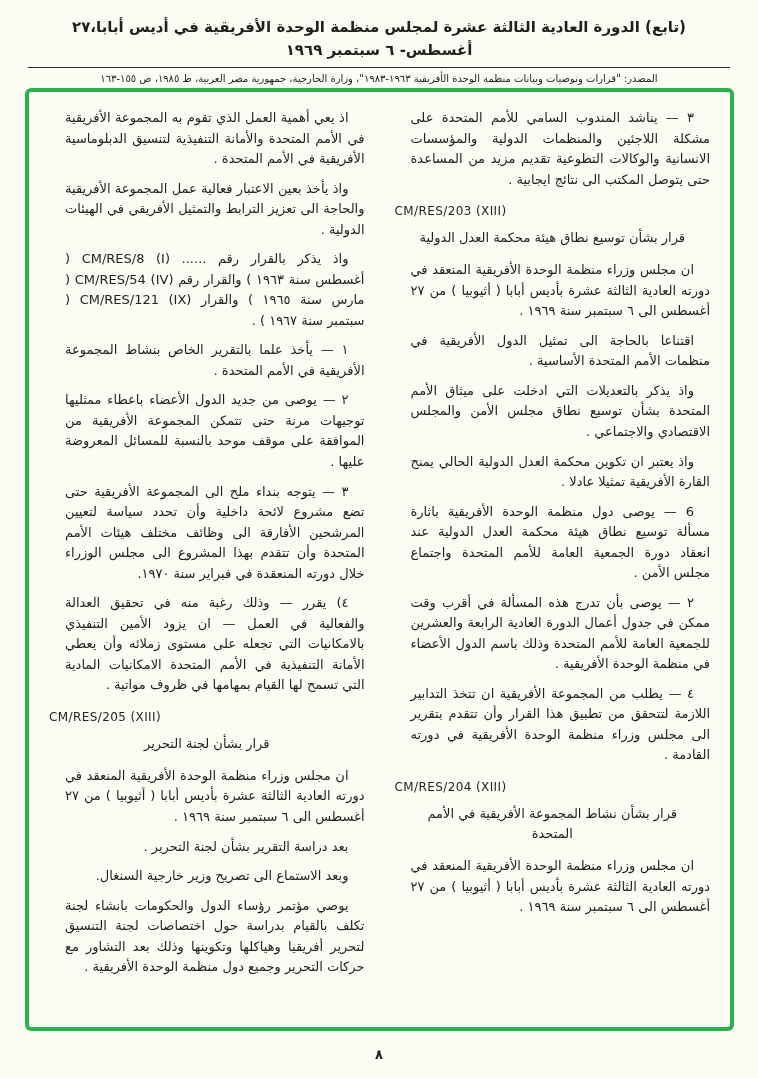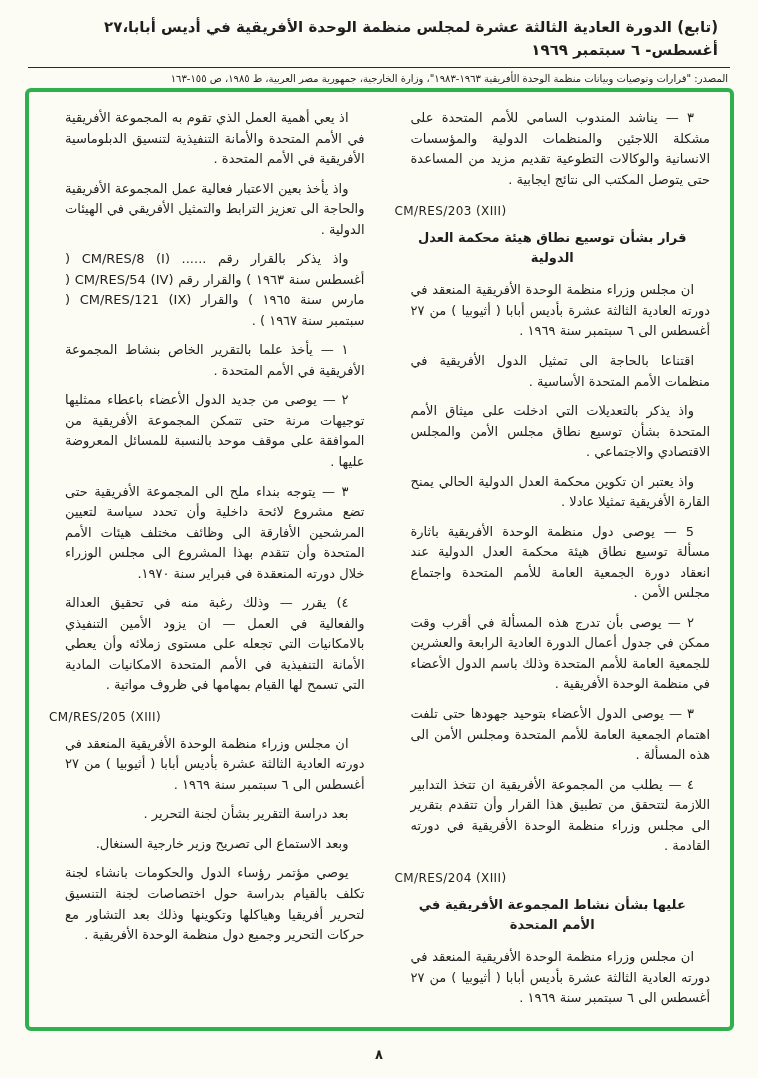--- a/index.html
+++ b/index.html
@@ -11,21 +11,21 @@
   html,body{width:758px;height:1078px;}
   body{
     font-family:"DejaVu Sans", sans-serif;
     background:var(--paper);
     color:var(--ink);
     position:relative;
     overflow:hidden;
   }
   .page{position:absolute;inset:0;}
   
-  .hdr{padding-top:16px;text-align:right;direction:rtl;}
+  .hdr{padding-top:16px;text-align:center;direction:rtl;}
   .hdr-title{
     font-size:15px;font-weight:700;
     padding:0 40px;line-height:1.5;
   }
   .hdr-divider{
     border:none;border-top:1.5px solid #2a2a2a;
     margin:6px 28px 5px 28px;
   }
   .hdr-source{
     font-size:10px;letter-spacing:.1px;
@@ -49,21 +49,21 @@
     text-align:justify;
     margin:0 0 9px 16px;
     text-indent:16px;
   }
   .ref{
     direction:ltr;text-align:left;
     font-size:12px;font-weight:400;letter-spacing:.4px;
     margin:14px 0 10px 0;
   }
   .heading{
-    text-align:center;font-weight:700;
+    text-align:center;font-weight:400;
     font-size:13px;line-height:1.55;
     margin:0 0 12px 0;
     padding:0 14px;
   }
   
   .page-number{
     position:absolute;bottom:16px;left:0;right:0;
     text-align:center;font-size:13px;font-weight:700;
   }
 </style>
@@ -82,38 +82,38 @@
     <div class="columns">
 
       <section class="column">
         <p class="para">٣ — يناشد المندوب السامي للأمم المتحدة على مشكلة اللاجئين والمنظمات الدولية والمؤسسات الانسانية والوكالات التطوعية تقديم مزيد من المساعدة حتى يتوصل المكتب الى نتائج ايجابية .</p>
         <p class="ref">CM/RES/203  (XIII)</p>
         <h2 class="heading">قرار بشأن توسيع نطاق هيئة محكمة العدل الدولية</h2>
         <p class="para">ان مجلس وزراء منظمة الوحدة الأفريقية المنعقد في دورته العادية الثالثة عشرة بأديس أبابا ( أثيوبيا ) من ٢٧ أغسطس الى ٦ سبتمبر سنة ١٩٦٩ .</p>
         <p class="para">اقتناعا بالحاجة الى تمثيل الدول الأفريقية في منظمات الأمم المتحدة الأساسية .</p>
         <p class="para">واذ يذكر بالتعديلات التي ادخلت على ميثاق الأمم المتحدة بشأن توسيع نطاق مجلس الأمن والمجلس الاقتصادي والاجتماعي .</p>
         <p class="para">واذ يعتبر ان تكوين محكمة العدل الدولية الحالي يمنح القارة الأفريقية تمثيلا عادلا .</p>
-        <p class="para">5 — يوصى دول منظمة الوحدة الأفريقية باثارة مسألة توسيع نطاق هيئة محكمة العدل الدولية عند انعقاد دورة الجمعية العامة للأمم المتحدة واجتماع مجلس الأمن .</p>
+        <p class="para">6 — يوصى دول منظمة الوحدة الأفريقية باثارة مسألة توسيع نطاق هيئة محكمة العدل الدولية عند انعقاد دورة الجمعية العامة للأمم المتحدة واجتماع مجلس الأمن .</p>
         <p class="para">٢ — يوصى بأن تدرج هذه المسألة في أقرب وقت ممكن في جدول أعمال الدورة العادية الرابعة والعشرين للجمعية العامة للأمم المتحدة وذلك باسم الدول الأعضاء في منظمة الوحدة الأفريقية .</p>
-        <p class="para">٣ — يوصى الدول الأعضاء بتوحيد جهودها حتى تلفت اهتمام الجمعية العامة للأمم المتحدة ومجلس الأمن الى هذه المسألة .</p>
         <p class="para">٤ — يطلب من المجموعة الأفريقية ان تتخذ التدابير اللازمة لتتحقق من تطبيق هذا القرار وأن تتقدم بتقرير الى مجلس وزراء منظمة الوحدة الأفريقية في دورته القادمة .</p>
         <p class="ref">CM/RES/204  (XIII)</p>
-        <h2 class="heading">عليها بشأن نشاط المجموعة الأفريقية في الأمم المتحدة</h2>
+        <h2 class="heading">قرار بشأن نشاط المجموعة الأفريقية في الأمم المتحدة</h2>
         <p class="para">ان مجلس وزراء منظمة الوحدة الأفريقية المنعقد في دورته العادية الثالثة عشرة بأديس أبابا ( أثيوبيا ) من ٢٧ أغسطس الى ٦ سبتمبر سنة ١٩٦٩ .</p>
       </section>
 
       <section class="column">
         <p class="para">اذ يعي أهمية العمل الذي تقوم به المجموعة الأفريقية في الأمم المتحدة والأمانة التنفيذية لتنسيق الدبلوماسية الأفريقية في الأمم المتحدة .</p>
         <p class="para">واذ يأخذ بعين الاعتبار فعالية عمل المجموعة الأفريقية والحاجة الى تعزيز الترابط والتمثيل الأفريقي في الهيئات الدولية .</p>
         <p class="para">واذ يذكر بالقرار رقم ...... CM/RES/8 (I) ( أغسطس سنة ١٩٦٣ ) والقرار رقم CM/RES/54 (IV) ( مارس سنة ١٩٦٥ ) والقرار CM/RES/121 (IX) ( سبتمبر سنة ١٩٦٧ ) .</p>
         <p class="para">١ — يأخذ علما بالتقرير الخاص بنشاط المجموعة الأفريقية في الأمم المتحدة .</p>
         <p class="para">٢ — يوصى من جديد الدول الأعضاء باعطاء ممثليها توجيهات مرنة حتى تتمكن المجموعة الأفريقية من الموافقة على موقف موحد بالنسبة للمسائل المعروضة عليها .</p>
         <p class="para">٣ — يتوجه بنداء ملح الى المجموعة الأفريقية حتى تضع مشروع لائحة داخلية وأن تحدد سياسة لتعيين المرشحين الأفارقة الى وظائف مختلف هيئات الأمم المتحدة وأن تتقدم بهذا المشروع الى مجلس الوزراء خلال دورته المنعقدة في فبراير سنة ١٩٧٠.</p>
         <p class="para">٤) يقرر — وذلك رغبة منه في تحقيق العدالة والفعالية في العمل — ان يزود الأمين التنفيذي بالامكانيات التي تجعله على مستوى زملائه وأن يعطي الأمانة التنفيذية في الأمم المتحدة الامكانيات المادية التي تسمح لها القيام بمهامها في ظروف مواتية .</p>
         <p class="ref">CM/RES/205  (XIII)</p>
+        <h2 class="heading">قرار بشأن لجنة التحرير</h2>
         <p class="para">ان مجلس وزراء منظمة الوحدة الأفريقية المنعقد في دورته العادية الثالثة عشرة بأديس أبابا ( أثيوبيا ) من ٢٧ أغسطس الى ٦ سبتمبر سنة ١٩٦٩ .</p>
         <p class="para">بعد دراسة التقرير بشأن لجنة التحرير .</p>
         <p class="para">وبعد الاستماع الى تصريح وزير خارجية السنغال.</p>
         <p class="para">يوصي مؤتمر رؤساء الدول والحكومات بانشاء لجنة تكلف بالقيام بدراسة حول اختصاصات لجنة التنسيق لتحرير أفريقيا وهياكلها وتكوينها وذلك بعد التشاور مع حركات التحرير وجميع دول منظمة الوحدة الأفريقية .</p>
       </section>
 
     </div>
   </div>
 
   <div class="page-number">٨</div>

